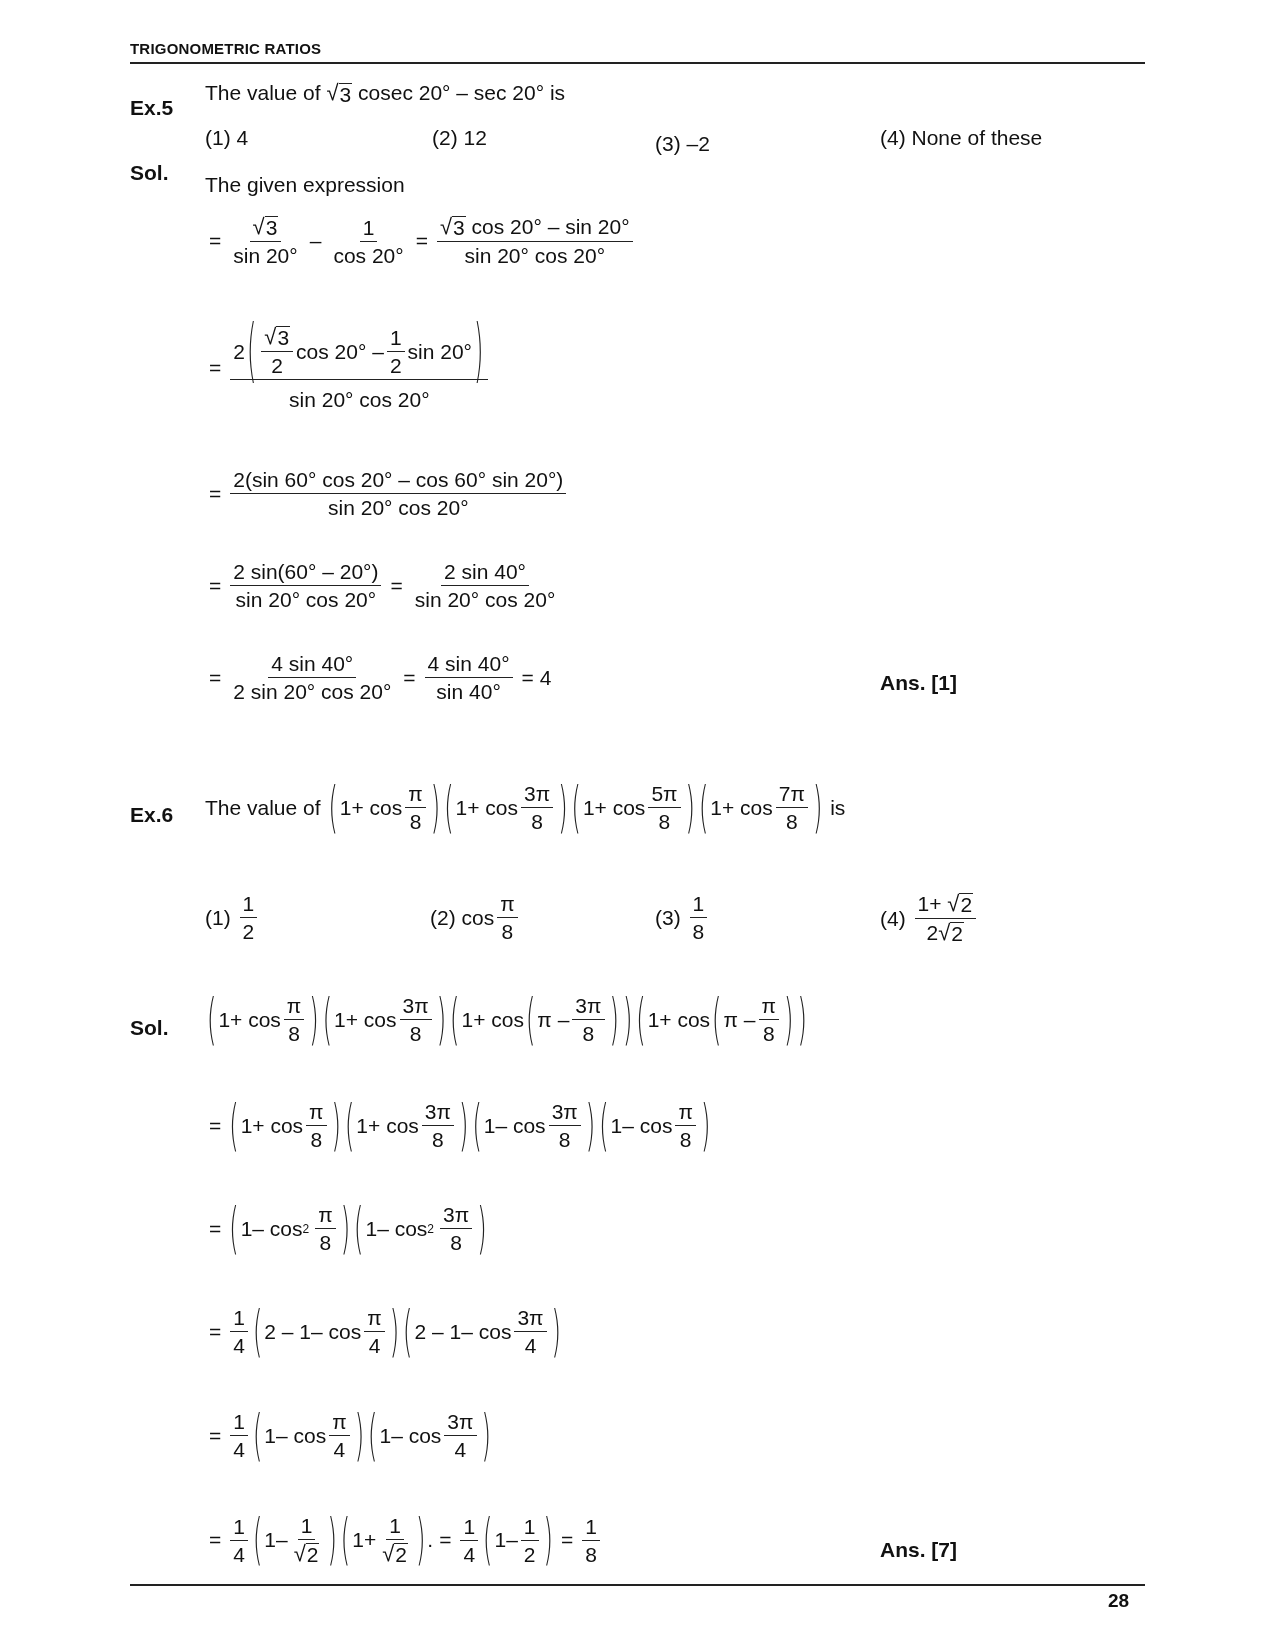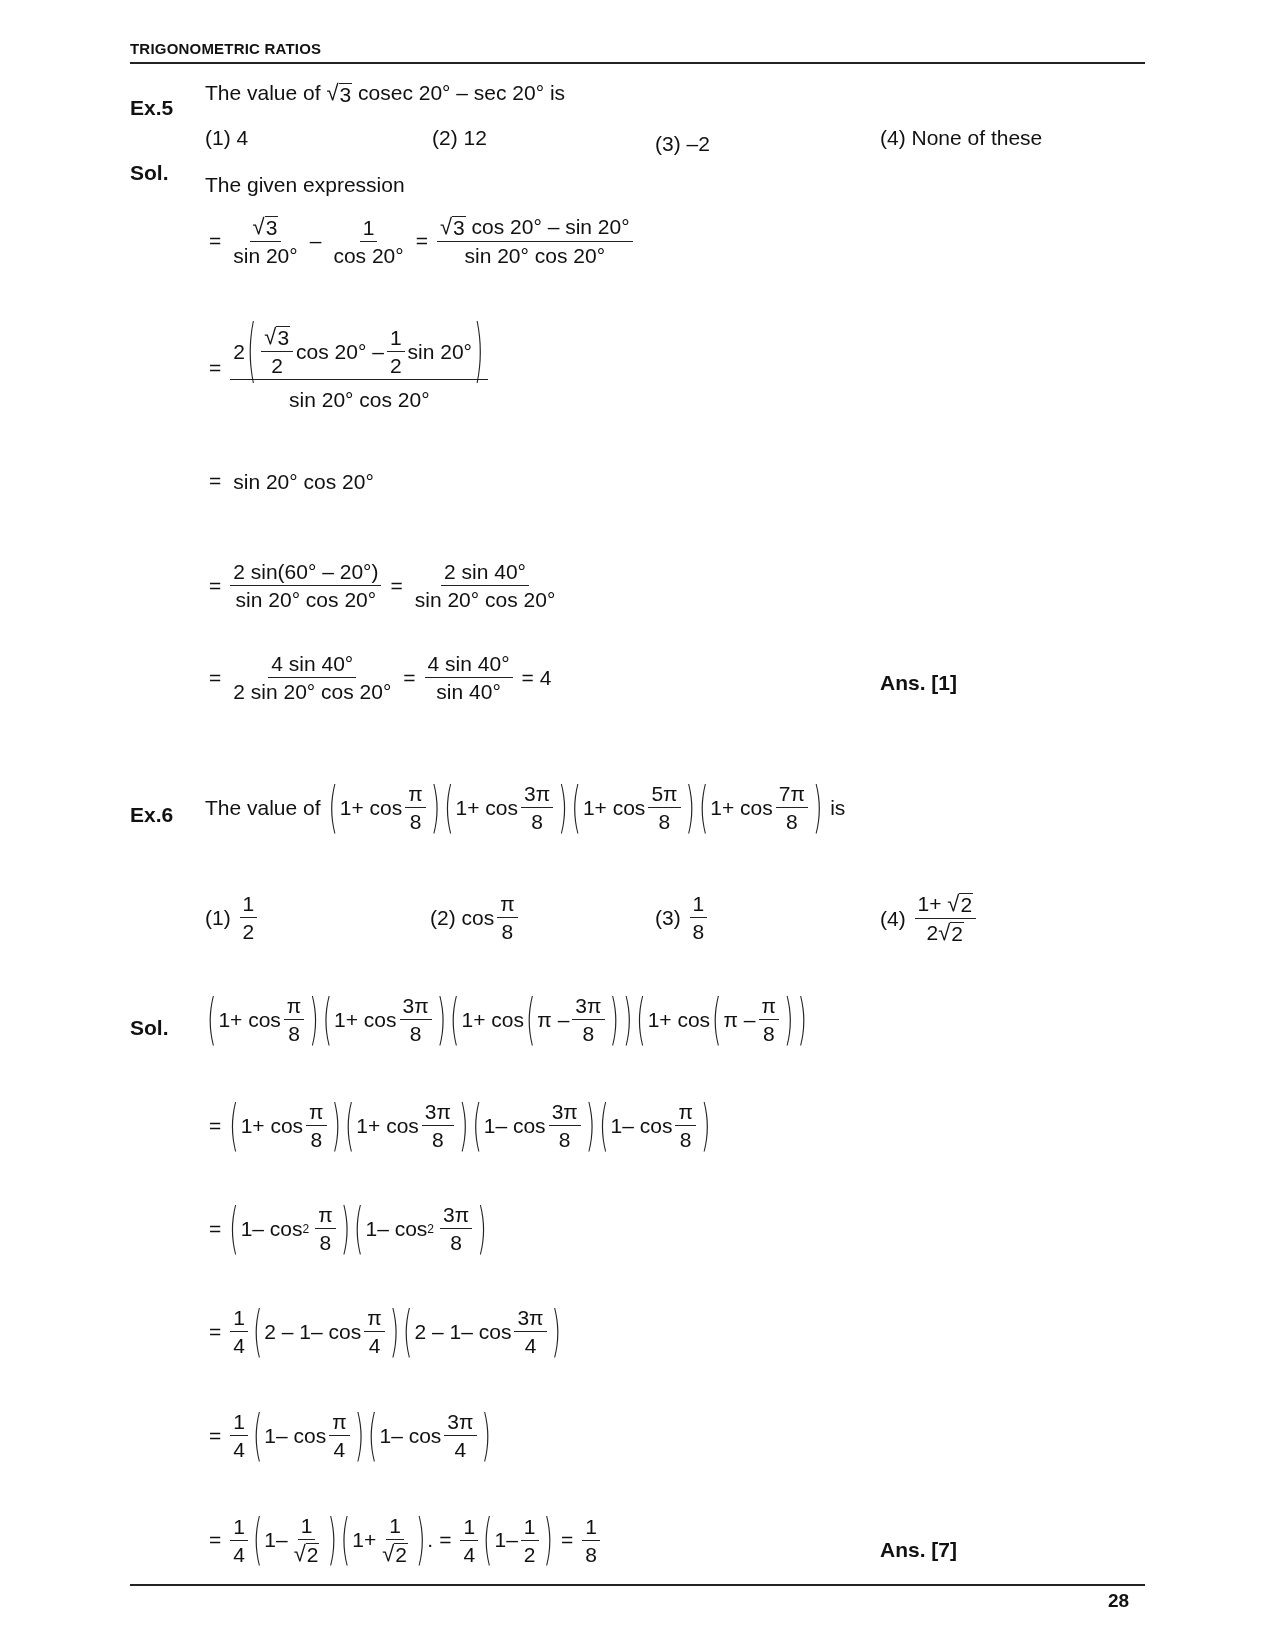--- a/index.html
+++ b/index.html
@@ -94,20 +94,21 @@
       <span>sin 20°</span>
       <span class="paren big">)</span>
     </span>
     <span class="den" style="padding-top:8px;">sin 20° cos 20°</span>
   </span>
 </div>
 
 <div class="row" style="left:203px; top:468px;">
   <span class="eq">=</span>
   <span class="frac">
+    <span class="num">2(sin 60° cos 20° – cos 60° sin 20°)</span>
     <span class="den">sin 20° cos 20°</span>
   </span>
 </div>
 
 <div class="row" style="left:203px; top:560px;">
   <span class="eq">=</span>
   <span class="frac">
     <span class="num">2 sin(60° – 20°)</span>
     <span class="den">sin 20° cos 20°</span>
   </span>

